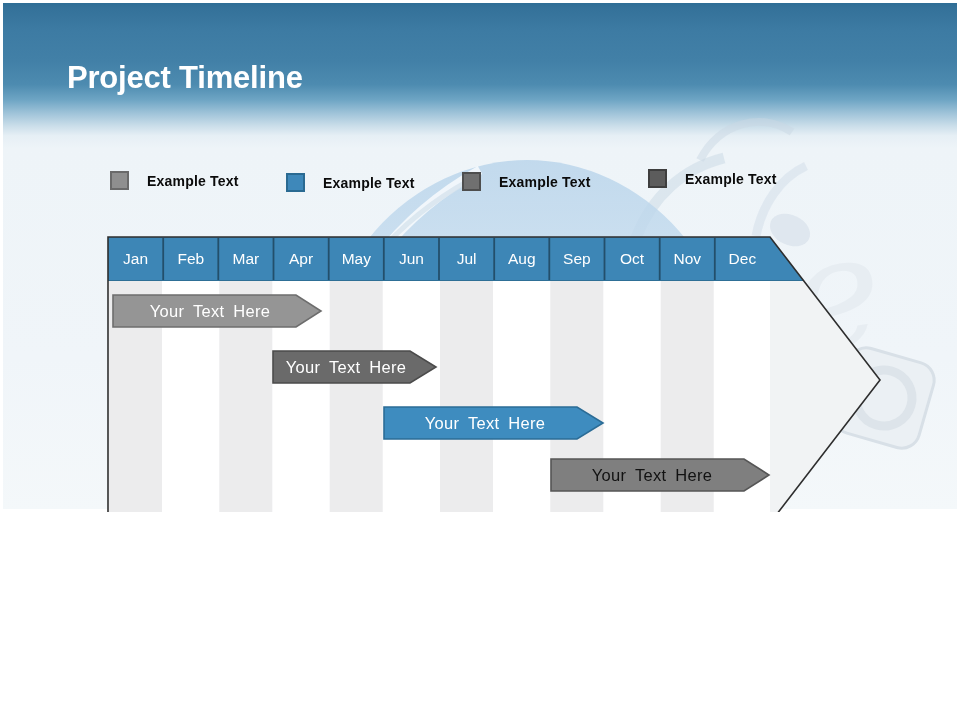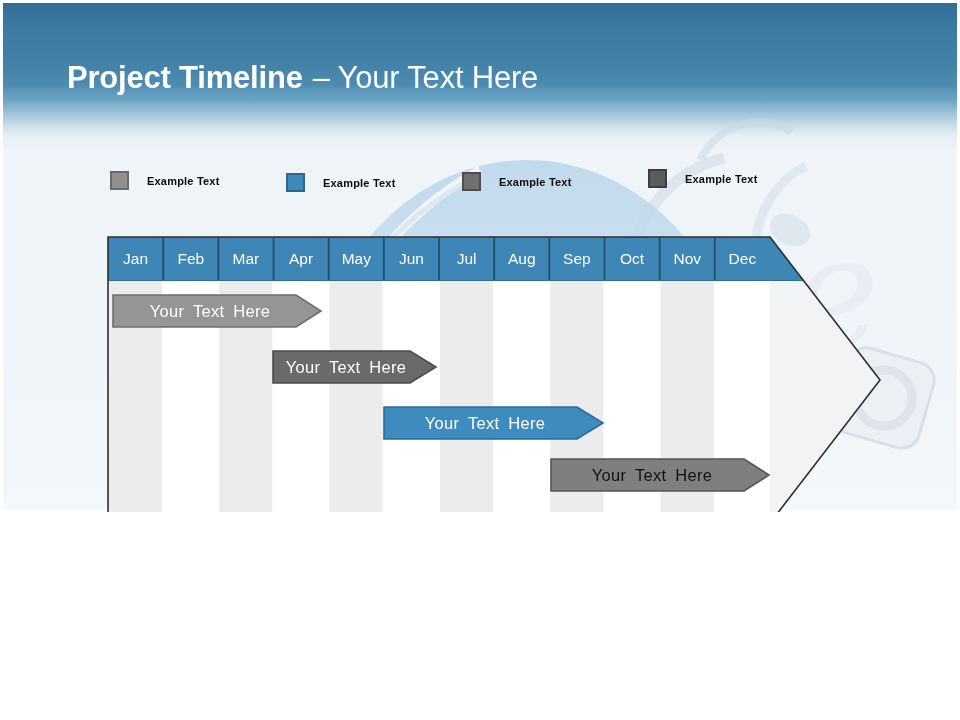--- a/index.html
+++ b/index.html
@@ -12,34 +12,33 @@
       #e6eff5 26.5%, #eef4f8 29%, #f0f5f9 70%, #f4f8fa 100%);
     box-shadow: inset 0 0 0 3px #ffffff;
   }
   .title{
     position:absolute;left:67px;top:60px;z-index:6;display:flex;align-items:baseline;
     color:#ffffff;font-size:31px;letter-spacing:-0.2px;white-space:nowrap;
   }
   .title .t-main{font-weight:bold;}
   .title .t-suffix{font-weight:400;margin-left:10px;opacity:.97;}
   .legend-item{position:absolute;z-index:6;display:flex;align-items:center;gap:18px;}
-  .legend-label{font-size:11px;font-weight:bold;color:#0b0b0b;letter-spacing:.2px;white-space:nowrap;}
+  .legend-label{font-size:14px;font-weight:bold;color:#0b0b0b;letter-spacing:.2px;white-space:nowrap;}
   .swatch{display:block;}
   .tl-svg{position:absolute;left:0;top:0;z-index:3;}
   .month-label{font-size:15.5px;}
   .bar-label{font-size:16.5px;letter-spacing:.3px;word-spacing:4px;}
 </style>
 </head>
 <body>
 
 <div class="slide">
 
   <div class="title">
     <span class="t-main">Project Timeline</span>
-    <span class="t-suffix">– Your Text Here</span>
   </div>
 
   <div class="legend-item" style="left:110px;top:171px;">
     <svg class="swatch" width="19" height="19">
       <rect x="1" y="1" width="17" height="17" stroke-width="2" fill="#8f8f8f" stroke="#6a6a6a"></rect>
     </svg>
     <span class="legend-label">Example Text</span>
   </div>
   <div class="legend-item" style="left:286px;top:173px;">
     <svg class="swatch" width="19" height="19">

